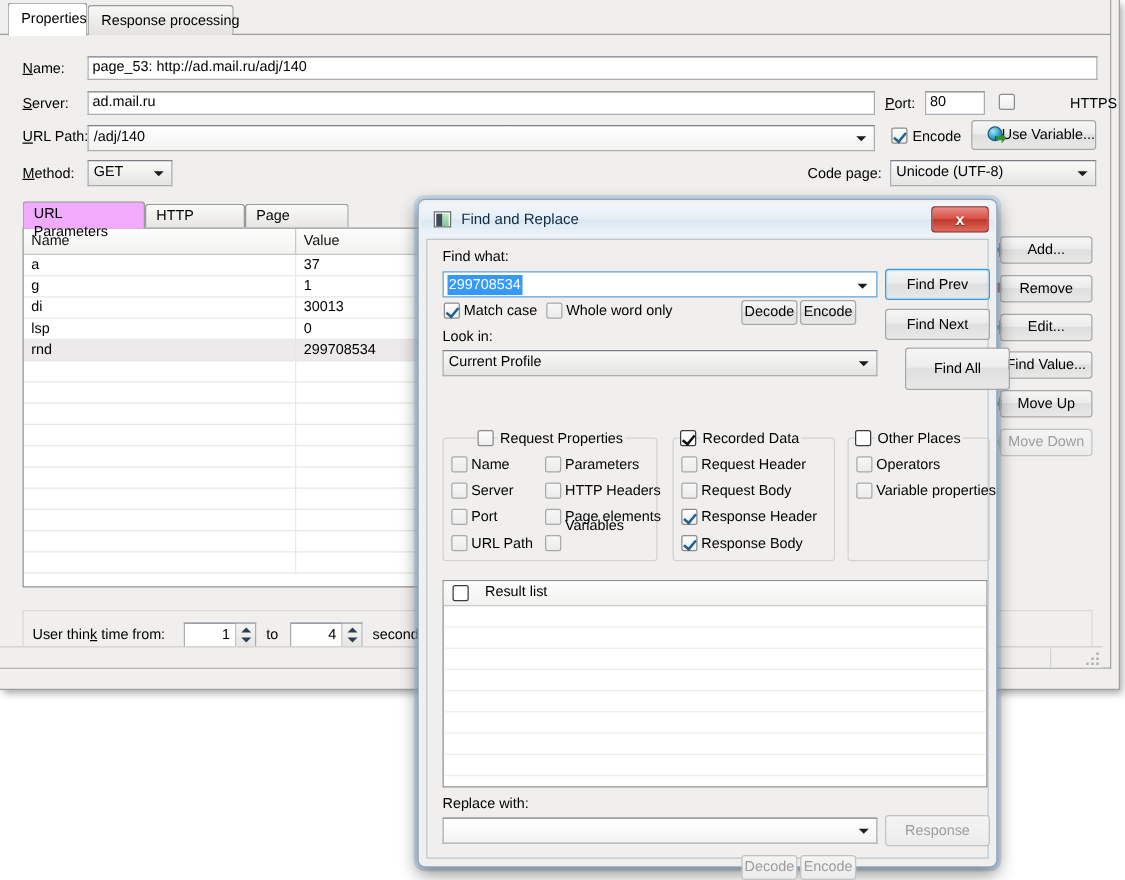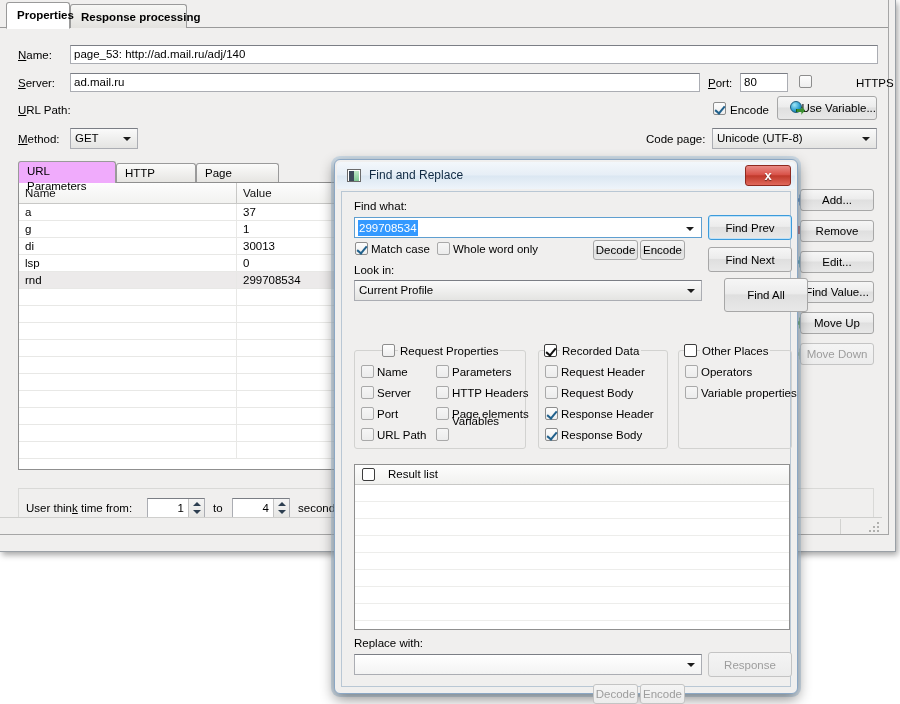--- a/index.html
+++ b/index.html
@@ -36,21 +36,21 @@
     border-bottom: 1px solid #9a9a9a;
   }
   .tab {
     position: absolute; top: 4px; height: 24px;
     padding: 4px 2px 0 10px;
     background: linear-gradient(to bottom,#f7f7f5 0%, #e3e2df 100%);
     border: 1px solid #9a9a9a;
     border-bottom: none;
     border-radius: 3px 3px 0 0;
     font-size: 11.5px; line-height: 16px;
-    color: #000; white-space: nowrap; font-weight: bold;
+    color: #000; white-space: nowrap;
   }
   .tab.active {
     background: #ffffff;
     top: 2px; height: 27px;
     border-bottom: 1px solid #ffffff;
     z-index: 3;
   }
 
   
   .form-area { position: absolute; left: 0; top: 28px; right: 0; height: 128px; }
@@ -296,20 +296,24 @@
         <div class="tfield" style="left:740px; top:45px; width:48px;">
           <span>80</span>
         </div>
 
         <div class="cbx" style="left:799px; top:47px;"></div>
         <div class="lbl" style="left:856px; top:49px;">HTTPS</div>
 
         <div class="lbl" style="left:18px; top:76px;">
           <u>U</u>RL Path:
         </div>
+        <div class="combo" style="left:70px; top:72px; width:630px;">
+          <span>/adj/140</span>
+          <span class="arrow"></span>
+        </div>
 
         <div class="cbx checked" style="left:713px; top:74px;"></div>
         <div class="lbl" style="left:730px; top:76px;">Encode</div>
 
         <div class="btn" style="left:777px; top:68px; width:100px; height:24px;padding-left:12px;">
           <span class="globe">
             <span class="ball"></span>
               <span class="arrowg"></span>
           </span>
           <span>Use Variable...</span>

